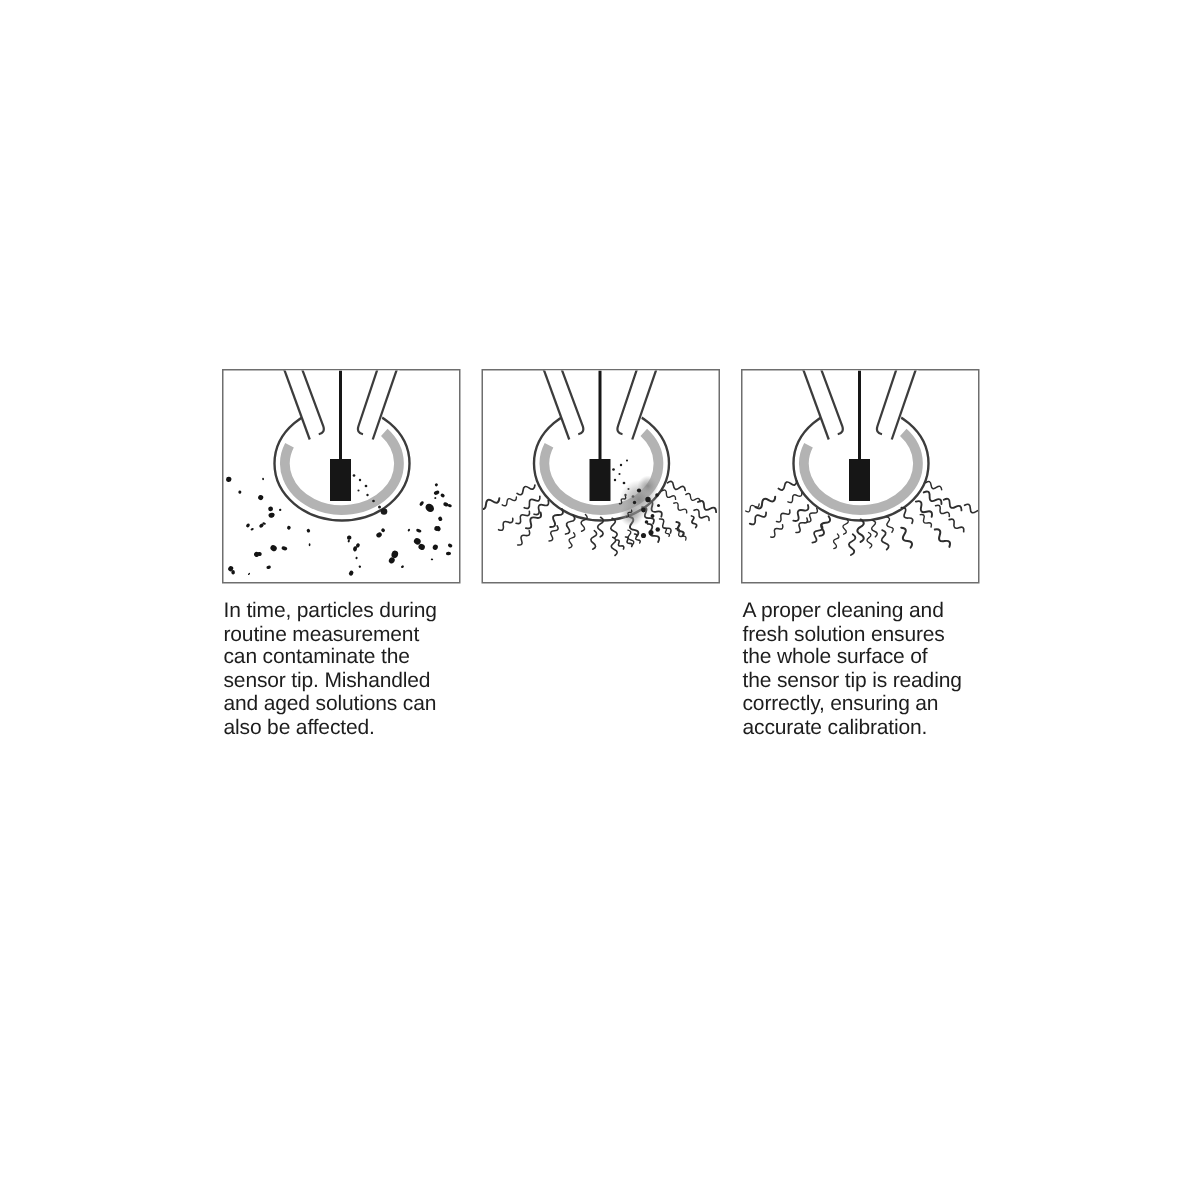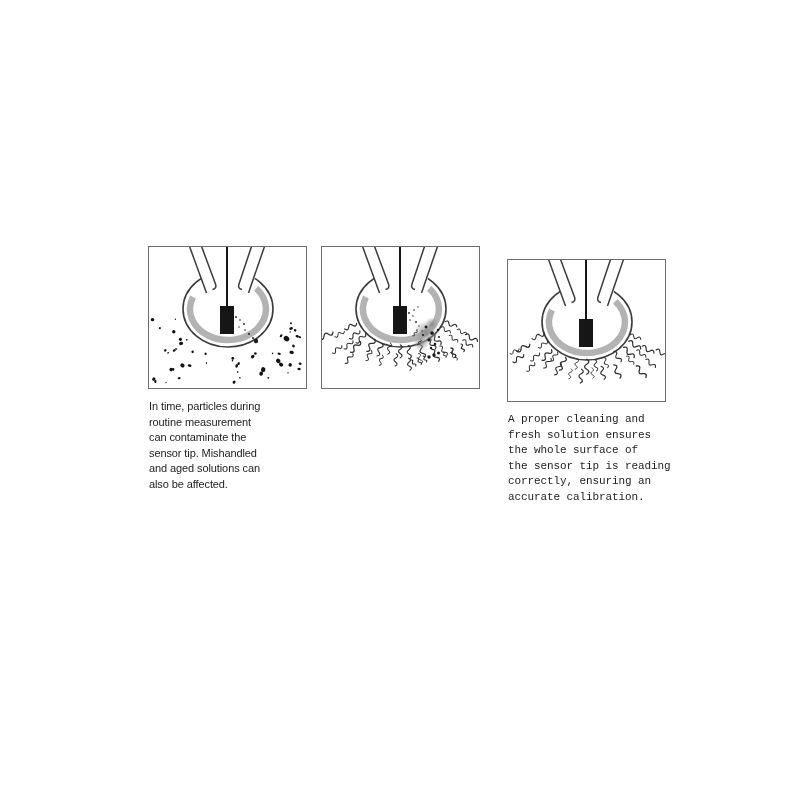--- a/index.html
+++ b/index.html
@@ -1,21 +1,21 @@
 <!DOCTYPE html>
 <html><head>
 <meta charset="utf-8">
 <style>
   html,body{margin:0;padding:0;background:#ffffff;}
   body{width:800px;height:800px;position:relative;font-family:"Liberation Sans",sans-serif;overflow:hidden;}
   .col{position:absolute;top:246px;width:160px;}
   #col-1{left:148px;} #col-2{left:321px;} #col-3{left:494px;}
   .frame{width:159px;height:143px;border:1px solid #6e6e6e;box-sizing:border-box;background:#fff;}
   svg.ill{display:block;width:157px;height:141px;}
-  .caption{margin:10px 0 0 1px;width:178px;font-size:11px;line-height:15.6px;
+  .caption{margin:10px 0 0 1px;width:178px;font-size:14px;line-height:15.6px;
            color:#1d1d1d;white-space:pre-line;letter-spacing:-0.1px;}
   .glass{fill:#ffffff;stroke:#3c3c3c;stroke-width:1.6;}
   .band{fill:none;stroke:#b3b3b3;stroke-width:6.5;}
   .line{fill:none;stroke:#3c3c3c;stroke-width:1.5;}
   .wire{stroke:#161616;stroke-width:2;}
   .sq{fill:none;stroke:#2e2e2e;stroke-width:1.1;stroke-linecap:round;}
   .sqb{fill:none;stroke:#2b2b2b;stroke-width:1.8;stroke-linecap:round;}
 </style>
 </head>
 <body>
@@ -198,21 +198,21 @@
             <circle cx="112" cy="108" r="1.7" fill="#1c1c1c"></circle>
             <circle cx="116.5" cy="106" r="1.5" fill="#1c1c1c"></circle>
             <path d="M0,0C2.4,1.4 2.4,2.8 0,4.2C-2.4,5.6 -2.4,7 0,8.4C2.4,9.8 2.4,11.2 0,12.6" class="sqb" transform="translate(121.0 105.0) rotate(-28) scale(0.50)"></path>
             <path d="M0,0C2.4,1.4 2.4,2.8 0,4.2C-2.4,5.6 -2.4,7 0,8.4C2.4,9.8 2.4,11.2 0,12.6" class="sqb" transform="translate(129.0 101.0) rotate(-24) scale(0.80)"></path>
             <path d="M0,0C2.4,1.4 2.4,2.8 0,4.2C-2.4,5.6 -2.4,7 0,8.4C2.4,9.8 2.4,11.2 0,12.6" class="sqb" transform="translate(139.0 97.0) rotate(-20) scale(0.65)"></path>
           </g>
       </svg>
     </div>
   </figure>
 
-  <figure class="col panel" id="col-3" style="margin:13px;font-family:Liberation Mono, monospace;">
+  <figure class="col panel" id="col-3" style="margin:0;">
     <div class="frame">
       <svg class="ill" viewBox="0 0 157 141">
         <g>
           <ellipse class="glass" cx="79" cy="62" rx="45" ry="38"></ellipse>
           <path class="band" d="M44,49.9 A38,31 0 1 0 107.2,41.3"></path>
           <polygon points="40,-2 57.5,46 100.5,46 118,-2" fill="#ffffff"></polygon>
           <path class="line" d="M40,-2 L57.5,46"></path>
           <path class="line" d="M116,-2 L99.5,46"></path>
           <path class="line" d="M52,-2 L66.5,37 Q68,41.5 63.5,42.5"></path>
           <path class="line" d="M103,-2 L90,37 Q88.5,41.5 93,42.5"></path>

